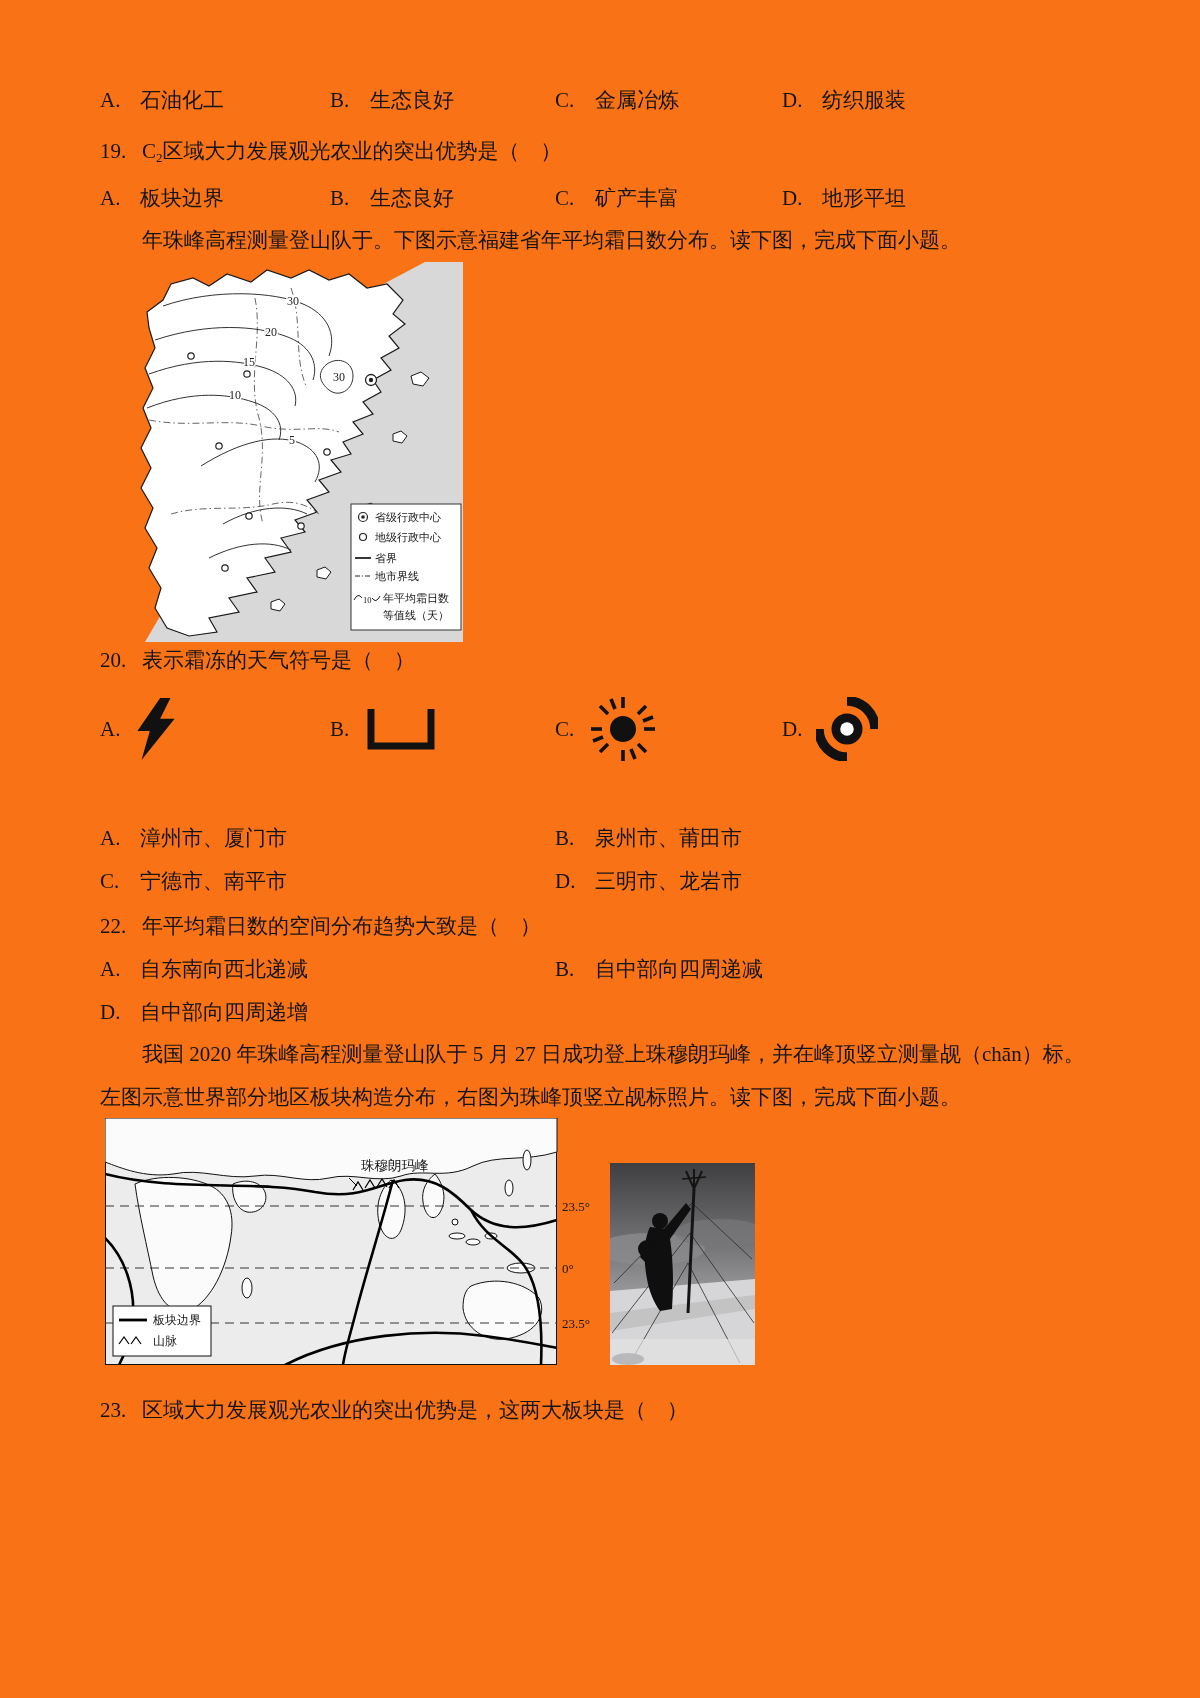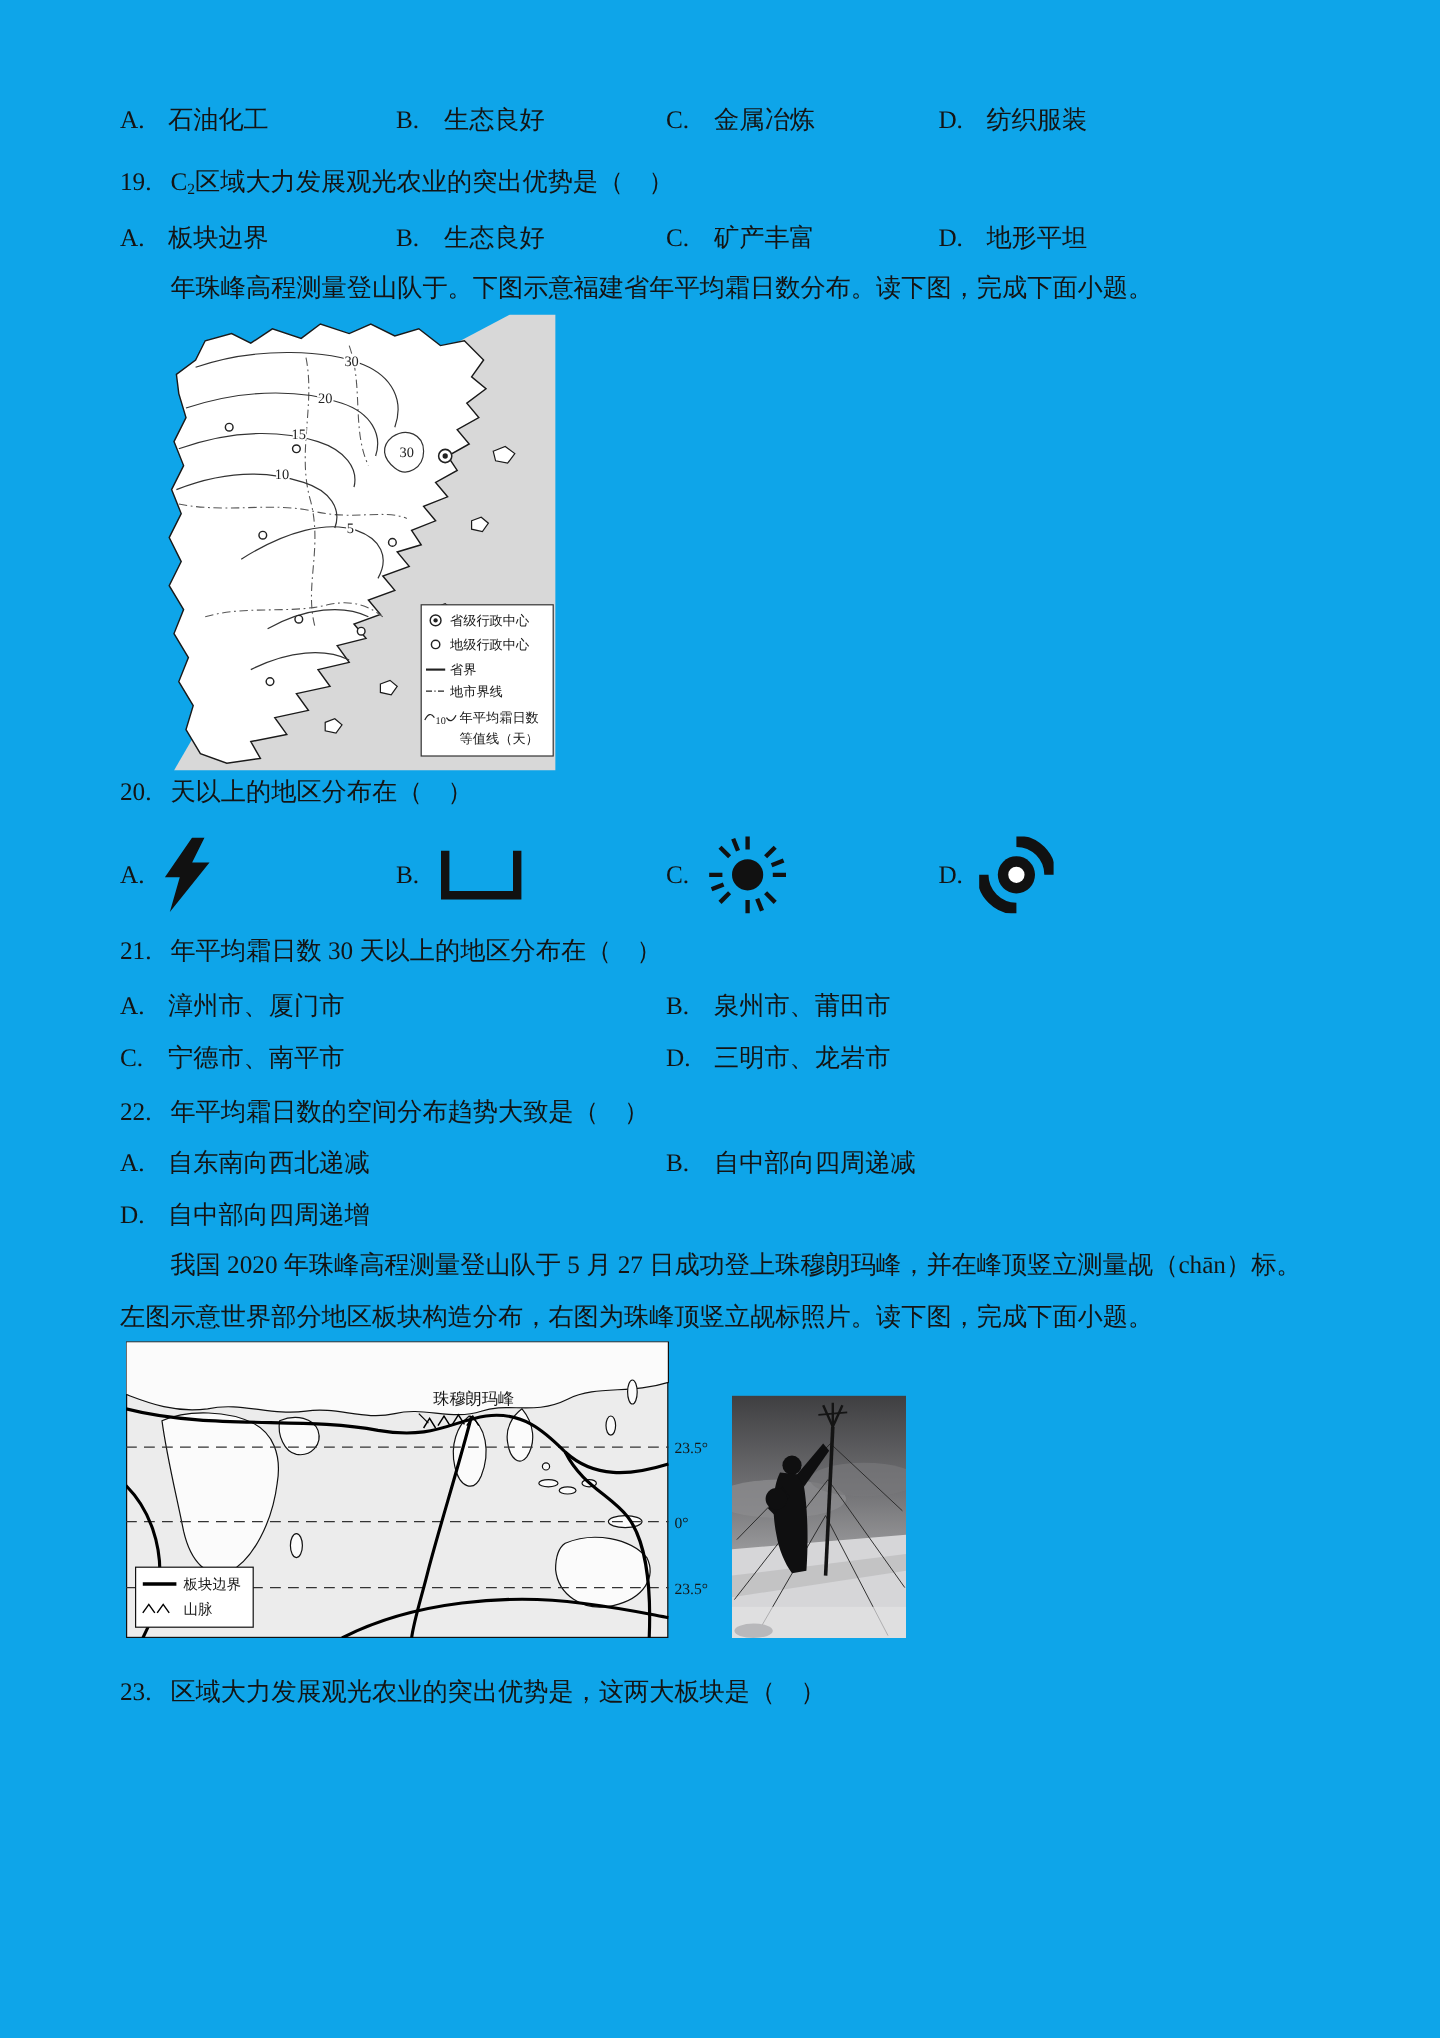--- a/index.html
+++ b/index.html
@@ -1,17 +1,17 @@
 <!DOCTYPE html>
 <html><head>
 <meta charset="utf-8">
 <style>
   *{margin:0;padding:0;box-sizing:border-box}
   html,body{background:#fff}
-  .page{position:relative;width:1200px;height:1698px;margin:0 auto;background:#0ea5e9;
+  .page{position:relative;width:1200px;height:1698px;margin:0 auto;background:#f97316;
         color:#141414;font-family:"Liberation Serif","DejaVu Serif",serif;font-size:21px;overflow:hidden}
   .abs{position:absolute;left:100px;white-space:nowrap}
   .opt-row{display:flex}
   .w1{width:230px}.w2{width:225px}.w3{width:227px}.w4{flex:1}
   .colA{width:455px}.colB{flex:1}
   .ol{display:inline-block;min-width:40px}
   .q-num{display:inline-block;min-width:42px}
   sub{font-size:13px;vertical-align:-4px}
   .indent{text-indent:42px}
   .sym-row{display:flex;align-items:center;height:78px}
@@ -119,21 +119,21 @@
         <path d="M249,338 Q253,330 257,336" fill="none" stroke="#222" stroke-width="1"></path>
         <path d="M267,336 Q271,342 275,334" fill="none" stroke="#222" stroke-width="1"></path>
         <text x="258" y="341" font-size="8.5">10</text>
         <text x="278" y="340" font-size="11">年平均霜日数</text>
         <text x="278" y="357" font-size="11">等值线（天）</text>
       </g>
     </svg>
   </div>
 
   <div class="abs" style="top:646px">
-    <span class="q-num">20.</span><span>天以上的地区分布在（　）</span>
+    <span class="q-num">20.</span><span>表示霜冻的天气符号是（　）</span>
   </div>
 
   <div class="abs sym-row" style="top:690px;width:1010px">
     <span class="sym-cell w1">
       <span class="ol">A.</span>
       <svg width="44" height="62" viewBox="0 0 40 60">
         <path d="M24,0 L2,32 L14,32 L6,60 L38,20 L24,20 L34,0 Z" fill="#111"></path>
       </svg>
     </span>
     <span class="sym-cell w2">
@@ -166,23 +166,20 @@
       <span class="ol">D.</span>
       <svg width="62" height="64" viewBox="0 0 64 64">
         <path d="M32,3 A29,29 0 0 1 61,32" fill="none" stroke="#111" stroke-width="10"></path>
         <path d="M32,61 A29,29 0 0 1 3,32" fill="none" stroke="#111" stroke-width="10"></path>
         <circle cx="32" cy="32" r="16" fill="#111"></circle>
         <circle cx="32" cy="32" r="7" fill="#fff"></circle>
       </svg>
     </span>
   </div>
 
-  <div class="abs" style="top:778px">
-    <span class="q-num">21.</span><span>年平均霜日数 30 天以上的地区分布在（　）</span>
-  </div>
   <div class="abs opt-row" style="top:867px;width:1010px">
     <span class="colA"><span class="ol">C.</span><span>宁德市、南平市</span></span>
     <span class="colB"><span class="ol">D.</span><span>三明市、龙岩市</span></span>
   </div>
   <div class="abs opt-row" style="top:824px;width:1010px">
     <span class="colA"><span class="ol">A.</span><span>漳州市、厦门市</span></span>
     <span class="colB"><span class="ol">B.</span><span>泉州市、莆田市</span></span>
   </div>
 
   <div class="abs" style="top:912px">

